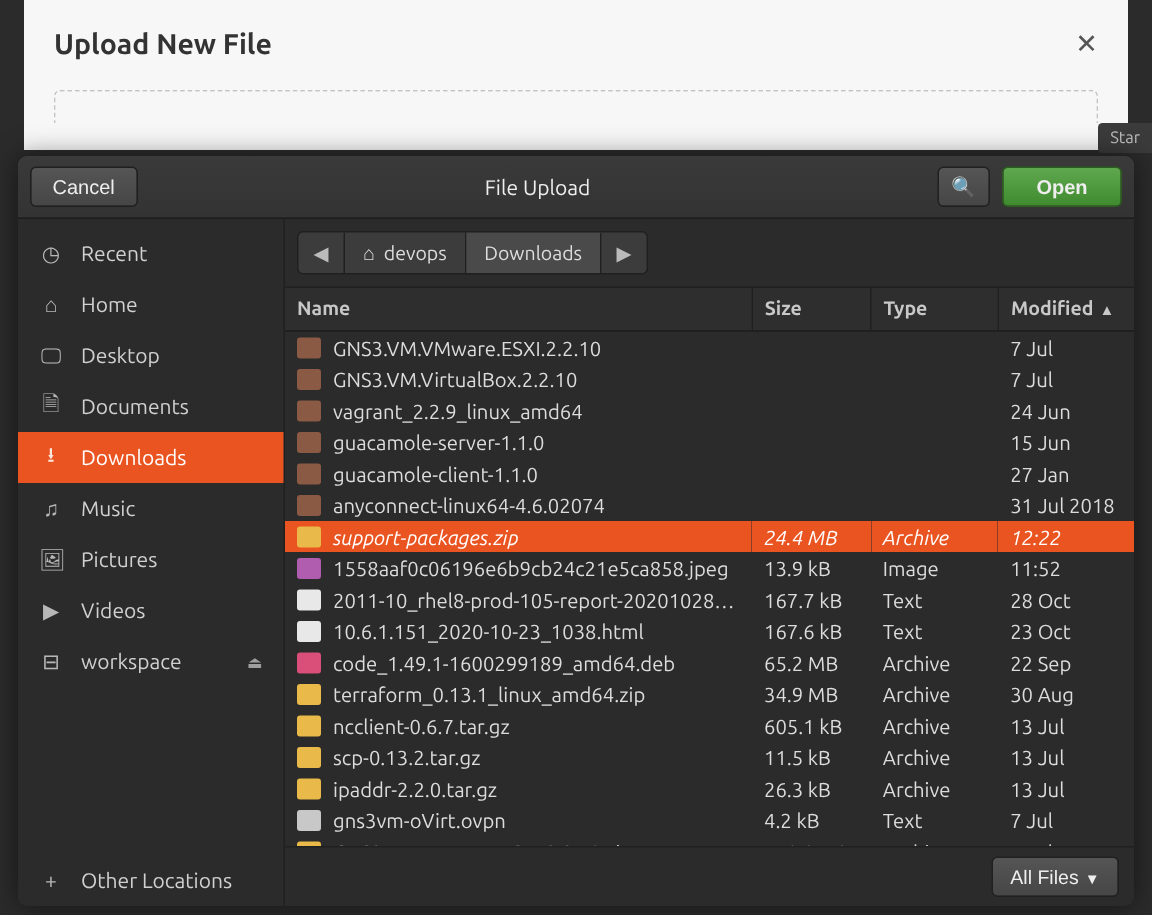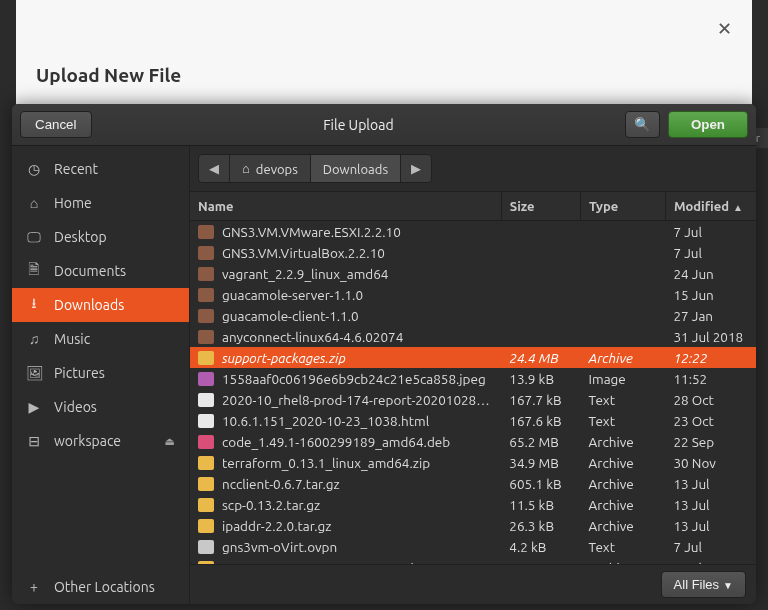--- a/index.html
+++ b/index.html
@@ -1,19 +1,19 @@
 <!DOCTYPE html>
 <html><head>
 <meta charset="utf-8">
 <style>
 * { margin: 0; padding: 0; box-sizing: border-box; }
 body { font-family: Ubuntu, "Segoe UI", sans-serif; background: #2b2b2b; width: 768px; height: 610px; overflow: hidden; position: relative; font-size: 14px; color: #d0d0d0; }
 
 .upload-panel { background: #f7f7f7; margin: 0 16px; padding: 18px 20px; position: relative; }
-.upload-title { font-size: 19px; font-weight: 600; color: #333; margin-top: 46px; }
+.upload-title { font-size: 19px; font-weight: 600; color: #333; }
 .upload-close { position: absolute; top: 18px; right: 20px; font-size: 18px; color: #555; cursor: pointer; }
 .upload-dashed { border: 1px dashed #c2c2c2; border-bottom: none; height: 22px; margin-top: 20px; border-radius: 4px 4px 0 0; }
 .star-pill { position: absolute; right: -16px; bottom: -2px; background: #3b3b3b; color: #c0c0c0; font-size: 11px; padding: 4px 8px; border-radius: 3px 0 0 3px; }
 
 .dialog { position: absolute; top: 104px; left: 12px; right: 12px; bottom: 6px; background: #2b2b2b; border-radius: 6px; box-shadow: 0 0 18px rgba(0,0,0,.5); display: flex; flex-direction: column; overflow: hidden; }
 .titlebar { display: flex; align-items: center; height: 42px; background: linear-gradient(#3a3a3a,#333); border-bottom: 1px solid #1c1c1c; padding: 0 8px; }
 .tbtn { background: linear-gradient(#555,#464646); border: 1px solid #202020; color: #eee; border-radius: 4px; padding: 5px 14px; cursor: pointer; }
 .tbtn.search { padding: 5px 8px; margin-right: 8px; }
 .tbtn.open { background: linear-gradient(#5fa84f,#3f8a2e); border-color: #2a5d1e; font-weight: 600; padding: 5px 22px; text-align: right; }
 .title { flex: 1; text-align: center; font-weight: 400; color: #eee; }
@@ -207,42 +207,42 @@
                 <td>Archive</td>
                 <td>12:22</td>
               </tr>
               <tr>
                 <td><span class="fico img"></span><span>1558aaf0c06196e6b9cb24c21e5ca858.jpeg</span></td>
                 <td>13.9 kB</td>
                 <td>Image</td>
                 <td>11:52</td>
               </tr>
               <tr>
-                <td><span class="fico txt"></span><span>2020-10_rhel8-prod-174-report-20201028…</span></td>
+                <td><span class="fico txt"></span><span>2011-10_rhel8-prod-105-report-20201028…</span></td>
                 <td>167.7 kB</td>
                 <td>Text</td>
                 <td>28 Oct</td>
               </tr>
               <tr>
                 <td><span class="fico txt"></span><span>10.6.1.151_2020-10-23_1038.html</span></td>
                 <td>167.6 kB</td>
                 <td>Text</td>
                 <td>23 Oct</td>
               </tr>
               <tr>
                 <td><span class="fico deb"></span><span>code_1.49.1-1600299189_amd64.deb</span></td>
                 <td>65.2 MB</td>
                 <td>Archive</td>
                 <td>22 Sep</td>
               </tr>
               <tr>
                 <td><span class="fico zip"></span><span>terraform_0.13.1_linux_amd64.zip</span></td>
                 <td>34.9 MB</td>
                 <td>Archive</td>
-                <td>30 Nov</td>
+                <td>30 Aug</td>
               </tr>
               <tr>
                 <td><span class="fico zip"></span><span>ncclient-0.6.7.tar.gz</span></td>
                 <td>605.1 kB</td>
                 <td>Archive</td>
                 <td>13 Jul</td>
               </tr>
               <tr>
                 <td><span class="fico zip"></span><span>scp-0.13.2.tar.gz</span></td>
                 <td>11.5 kB</td>

